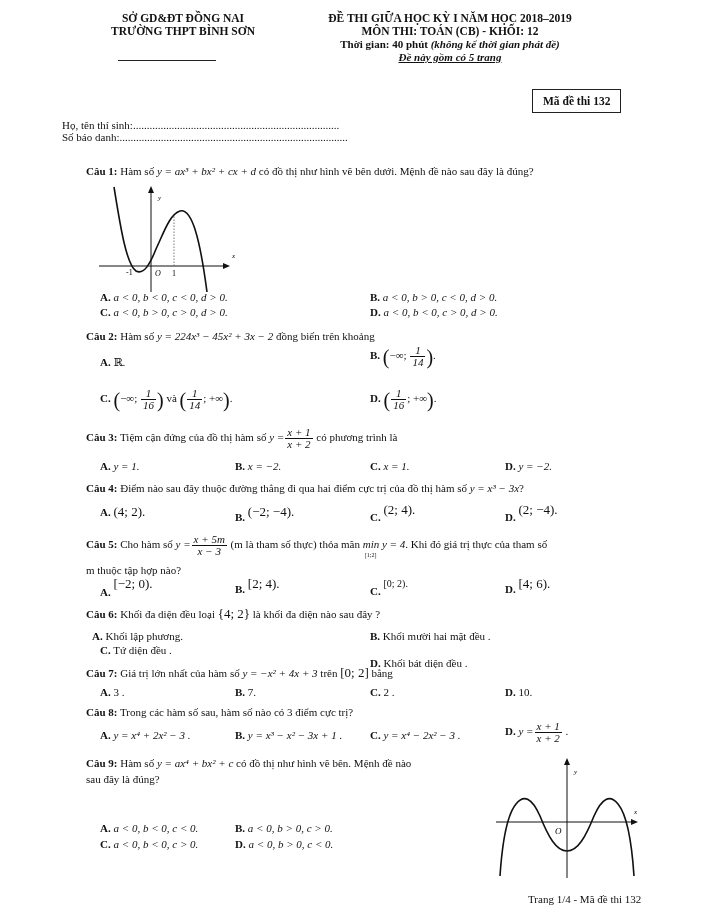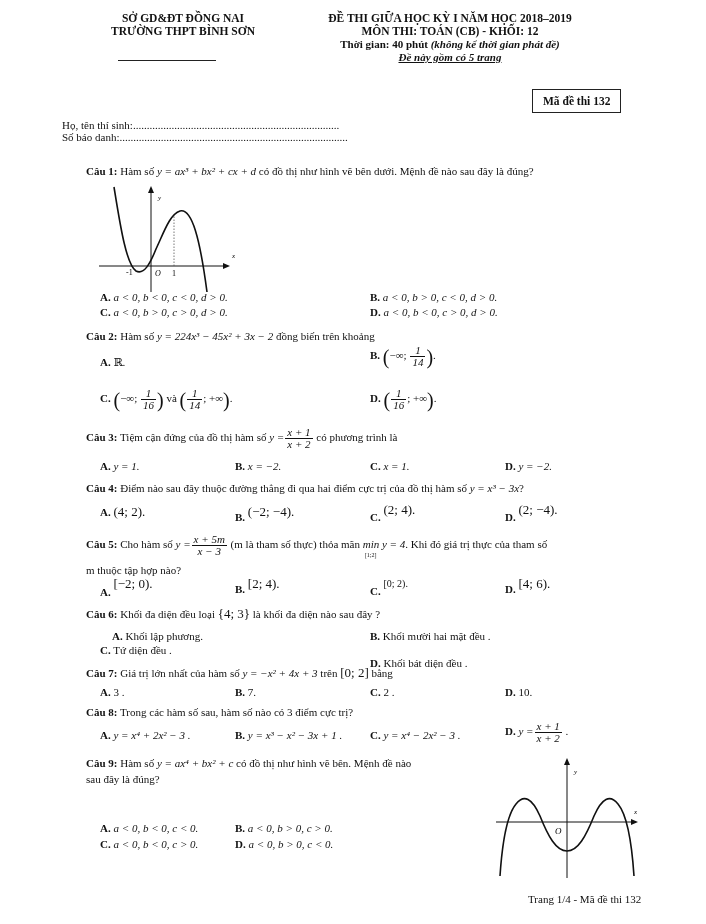--- a/index.html
+++ b/index.html
@@ -99,23 +99,23 @@
 <div class="abs q" style="left:86px; top:534px;">
   <b>Câu 5:</b><span> Cho hàm số </span><span class="m">y =</span><span class="frac"><span>x + 5m</span><span>x − 3</span></span><span> (m là tham số thực) thỏa mãn </span><span style="display:inline-block; position:relative;"><span class="m">min y = 4</span><span style="position:absolute; left:2px; top:11px; font-size:6px;">[1;2]</span></span><span>. Khi đó giá trị thực của tham số</span>
 </div>
 <div class="abs q" style="left:86px; top:563px;">m thuộc tập hợp nào?</div>
 <div class="abs opt" style="left:100px; top:577px;"><span class="lab" style="position:relative; top:8px;">A.</span> <span style="font-size:13px;margin-top:12px;">[−2; 0).</span></div>
 <div class="abs opt" style="left:235px; top:577px;"><span class="lab" style="position:relative; top:5px;">B.</span> <span style="font-size:13px;">[2; 4).</span></div>
 <div class="abs opt" style="left:370px; top:577px;"><span class="lab" style="position:relative; top:8px;">C.</span> <span style="font-size:10px;">[0; 2).</span></div>
 <div class="abs opt" style="left:505px; top:577px;"><span class="lab" style="position:relative; top:5px;">D.</span> <span style="font-size:13px;">[4; 6).</span></div>
 
 <div class="abs q" style="left:86px; top:607px;">
-  <b>Câu 6:</b><span> Khối đa diện đều loại </span><span style="font-size:13px;">{4; 3}</span><span> là khối đa diện nào sau đây ?</span>
+  <b>Câu 6:</b><span> Khối đa diện đều loại </span><span style="font-size:13px;">{4; 2}</span><span> là khối đa diện nào sau đây ?</span>
 </div>
-<div class="abs opt" style="left:112px; top:630px;"><span class="lab">A.</span> <span>Khối lập phương.</span></div>
+<div class="abs opt" style="left:92px; top:630px;"><span class="lab">A.</span> <span>Khối lập phương.</span></div>
 <div class="abs opt" style="left:370px; top:630px;"><span class="lab">B.</span> <span>Khối mười hai mặt đều .</span></div>
 <div class="abs opt" style="left:100px; top:644px;"><span class="lab">C.</span> <span>Tứ diện đều .</span></div>
 <div class="abs opt" style="left:370px; top:644px;margin-top:13px;"><span class="lab">D.</span> <span>Khối bát diện đều .</span></div>
 
 <div class="abs q" style="left:86px; top:666px;">
   <b>Câu 7:</b><span> Giá trị lớn nhất của hàm số </span><span class="m">y = −x² + 4x + 3</span><span> trên </span><span style="font-size:13px;">[0; 2]</span><span> bằng</span>
 </div>
 <div class="abs opt" style="left:100px; top:686px;"><span class="lab">A.</span> <span>3 .</span></div>
 <div class="abs opt" style="left:235px; top:686px;"><span class="lab">B.</span> <span>7.</span></div>
 <div class="abs opt" style="left:370px; top:686px;"><span class="lab">C.</span> <span>2 .</span></div>

